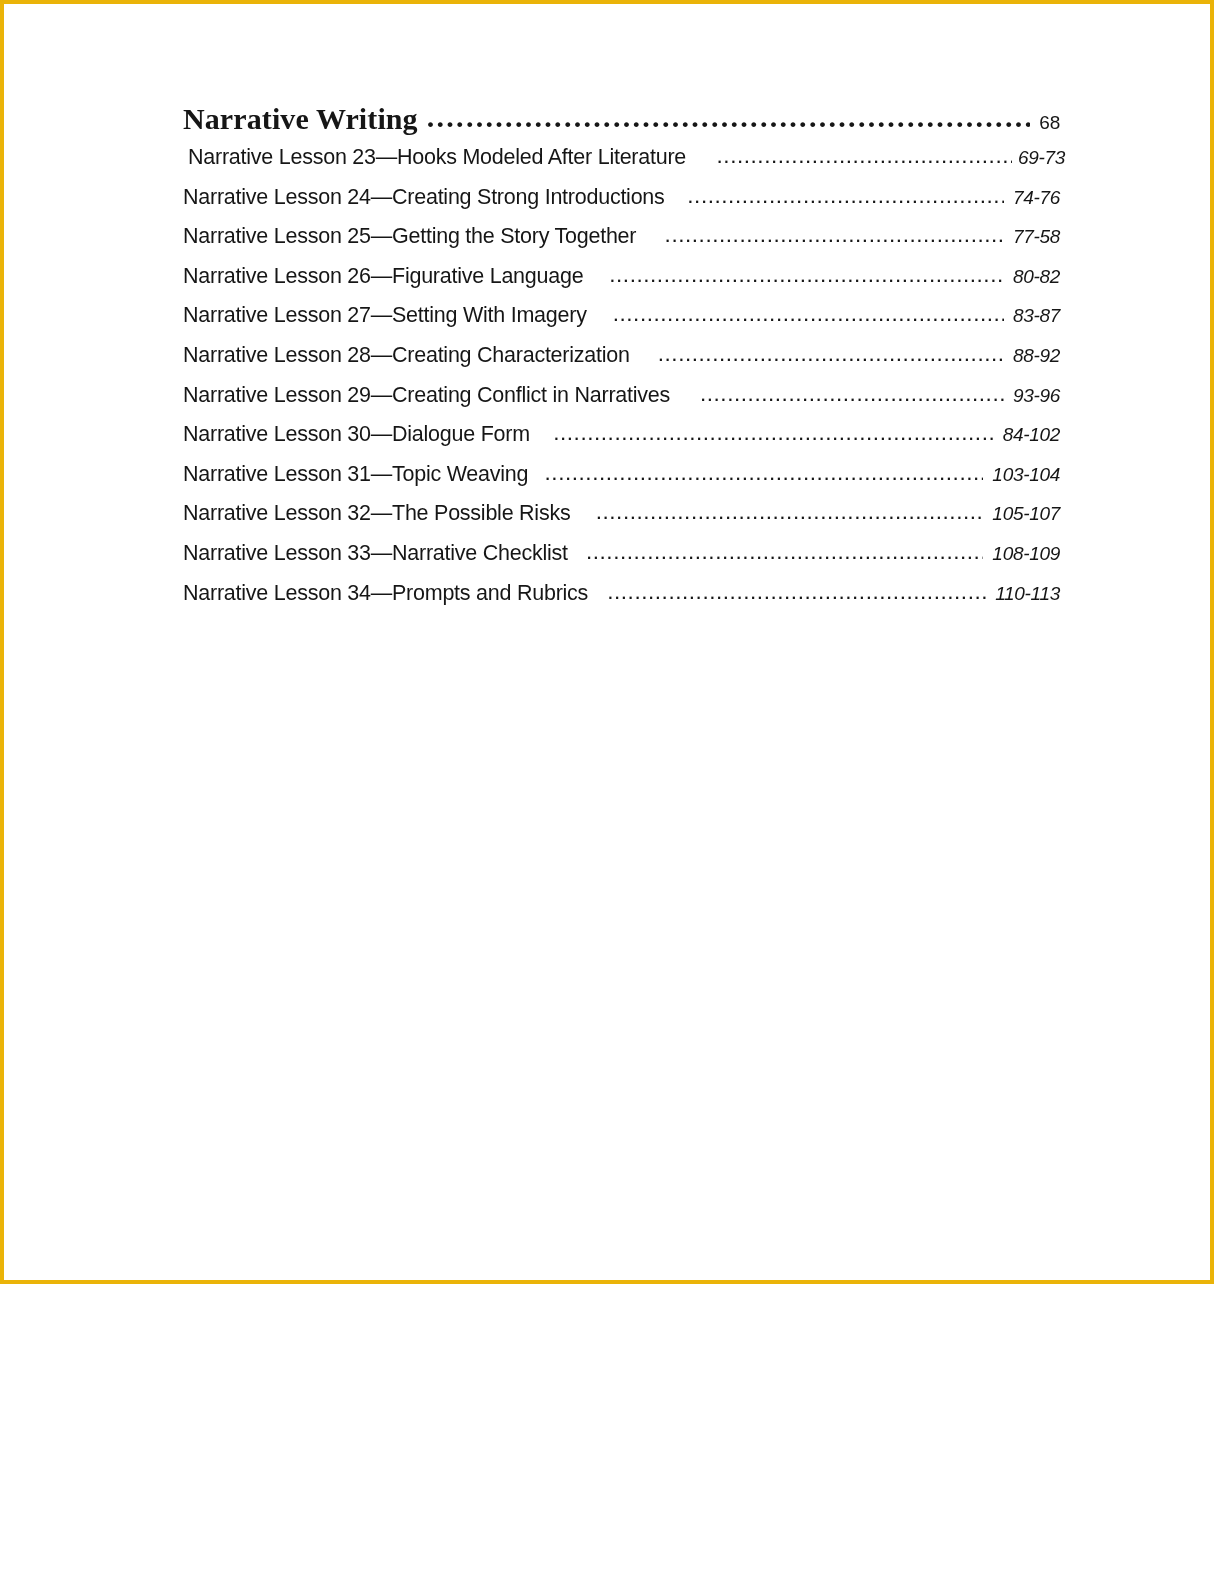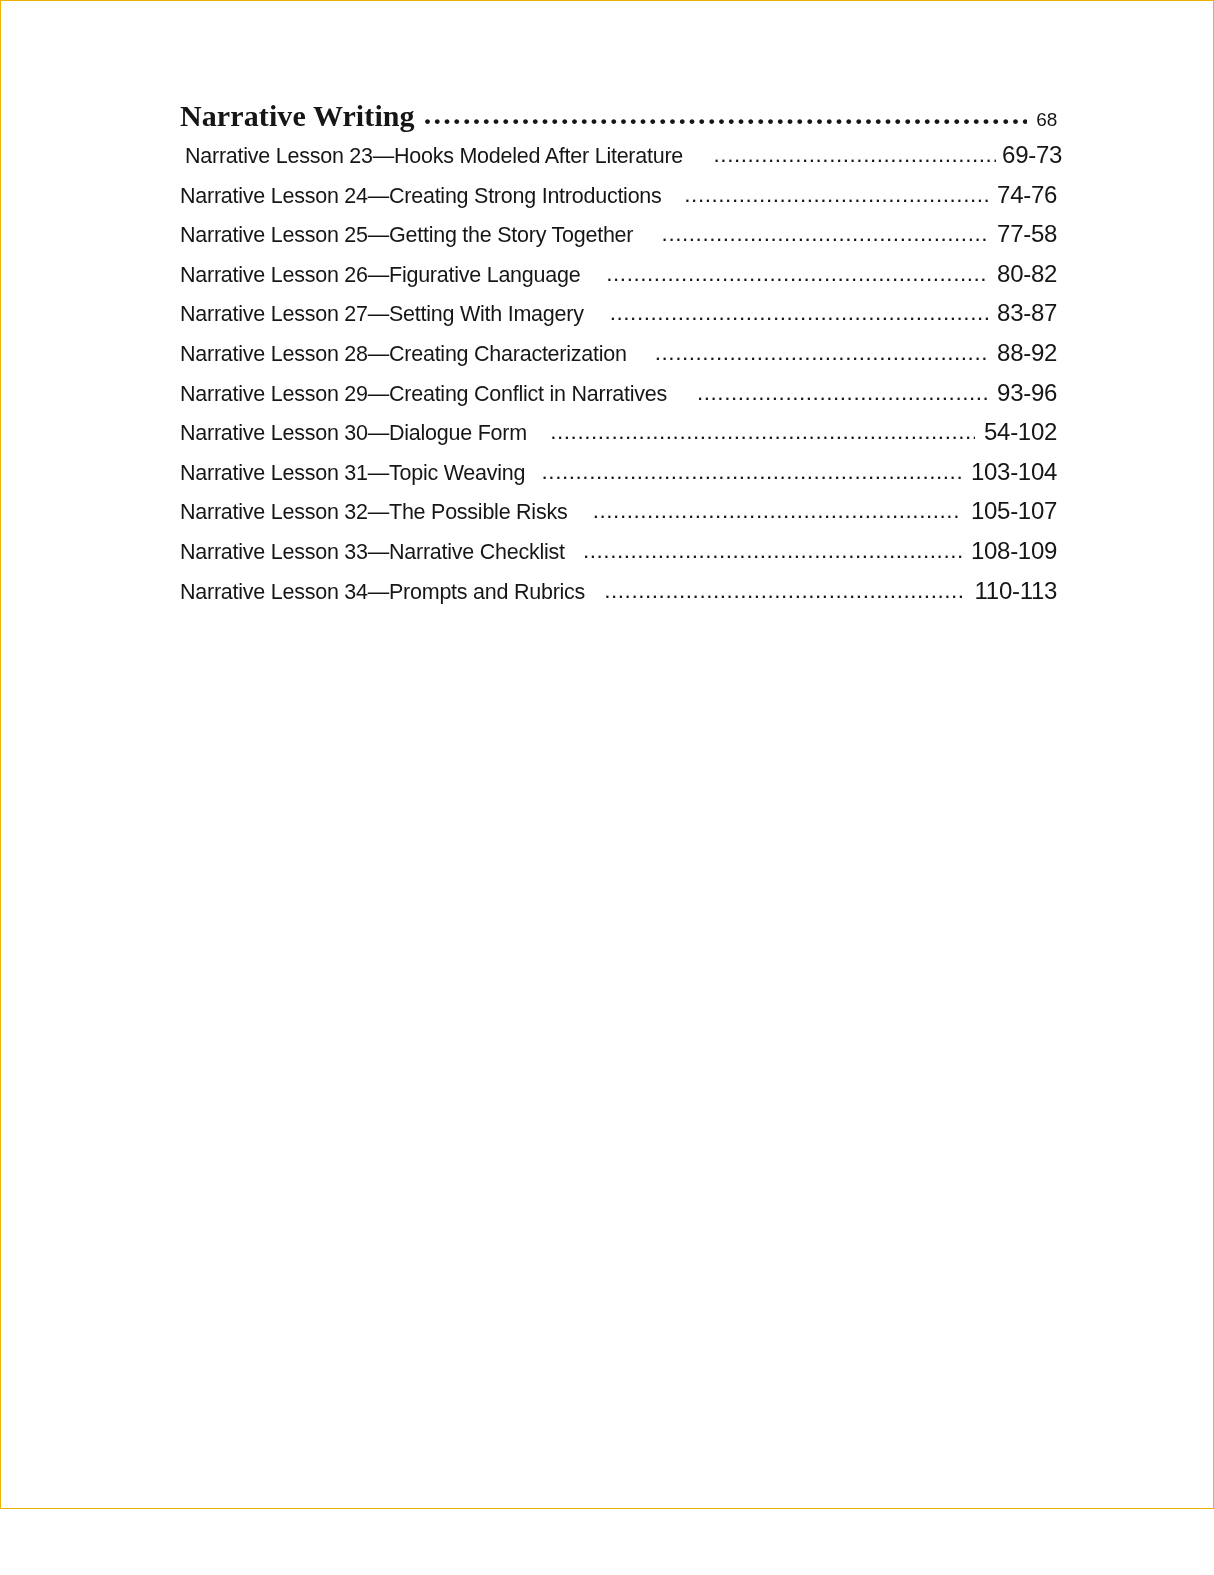--- a/index.html
+++ b/index.html
@@ -11,23 +11,23 @@
     width: 1214px;
     height: 1575px;
     font-family: "Liberation Sans", sans-serif;
     -webkit-font-smoothing: antialiased;
   }
 
   .page {
     position: relative;
     box-sizing: border-box;
     width: 1214px;
-    height: 1509px;
+    height: 1284px;
     background: #ffffff;
-    border: 1px solid #eab308;
+    border: 4px solid #eab308;
     overflow: hidden;
   }
 
   .toc {
     position: absolute;
     left: 179px;
     top: 98px;
     width: 877px;
   }
 
@@ -86,23 +86,24 @@
   .toc-item .label {
     transform: scaleX(0.955);
     transform-origin: left center;
   }
   .toc-item .leader {
     font-size: 22.5px;
     letter-spacing: 0.55px;
     transform: translateY(-1.5px);
   }
   .toc-item .pages {
-    font-size: 24px;
+    font-size: 19px;
     padding-left: 6px;
     letter-spacing: -0.3px;
+    font-style: italic;
   }
   .toc-item.first-item {
     padding-left: 5px;
   }
   .toc-item.gap-before-leader .leader { padding-left: 7px; }
   .toc-item.gap-after-leader .pages { padding-left: 9px; }
 </style>
 </head>
 <body>
 
@@ -154,21 +155,21 @@
 
     <div class="toc-row toc-item gap-before-leader gap-after-leader">
       <span class="label">Narrative Lesson 29—Creating Conflict in Narratives</span>
       <span class="leader">...............................................................................................................................................................................................................</span>
       <span class="pages">93-96</span>
     </div>
 
     <div class="toc-row toc-item gap-before-leader gap-after-leader">
       <span class="label">Narrative Lesson 30—Dialogue Form</span>
       <span class="leader">...............................................................................................................................................................................................................</span>
-      <span class="pages">54-102</span>
+      <span class="pages">84-102</span>
     </div>
 
     <div class="toc-row toc-item gap-after-leader">
       <span class="label">Narrative Lesson 31—Topic Weaving</span>
       <span class="leader">...............................................................................................................................................................................................................</span>
       <span class="pages">103-104</span>
     </div>
 
     <div class="toc-row toc-item gap-before-leader gap-after-leader">
       <span class="label">Narrative Lesson 32—The Possible Risks</span>

